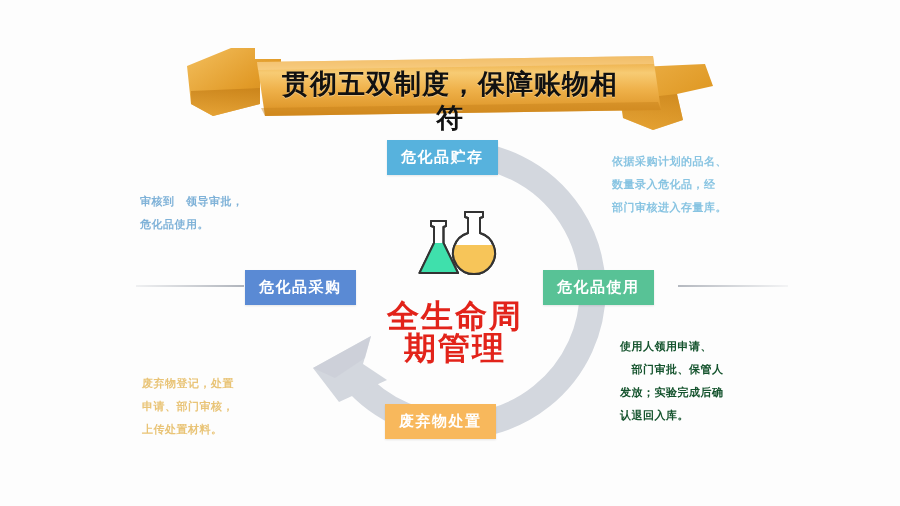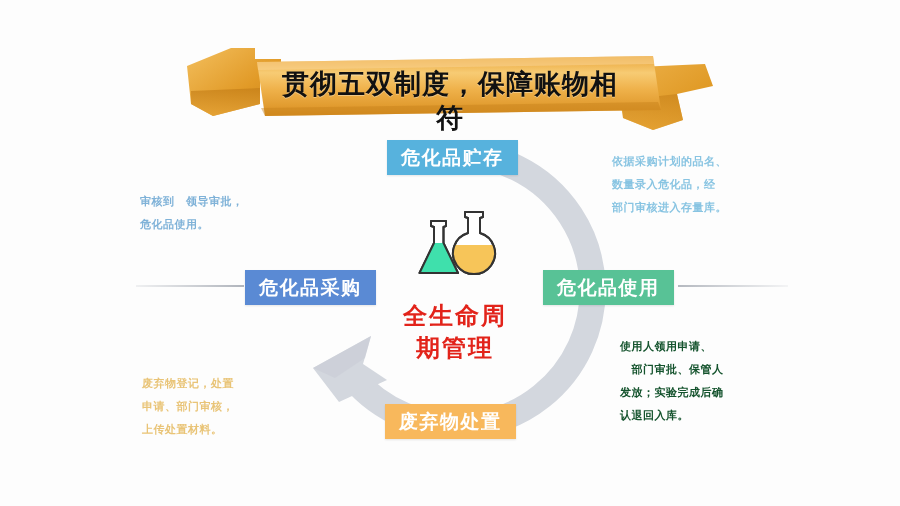--- a/index.html
+++ b/index.html
@@ -57,32 +57,32 @@
     top: 203px;
     width: 95px;
     height: 80px;
   }
   .center-title {
     position: absolute;
     left: 375px;
     top: 300px;
     width: 160px;
     text-align: center;
-    font-size: 24px;
+    font-size: 32px;
     font-weight: bold;
     color: #e2231a;
     line-height: 32px;
     letter-spacing: 2px;
   }
 
   
   .chip {
     position: absolute;
     color: #ffffff;
-    font-size: 19px;
+    font-size: 15px;
     font-weight: bold;
     letter-spacing: 1.5px;
     text-align: center;
     padding: 6px 14px 7px 14px;
     line-height: 22px;
     white-space: nowrap;
     box-shadow: 0 1px 2px rgba(0,0,0,0.10);
   }
   .chip-storage  { left: 387px; top: 140px; background: #57b2dd; }
   .chip-purchase { left: 245px; top: 270px; background: #5a8ad4; }

